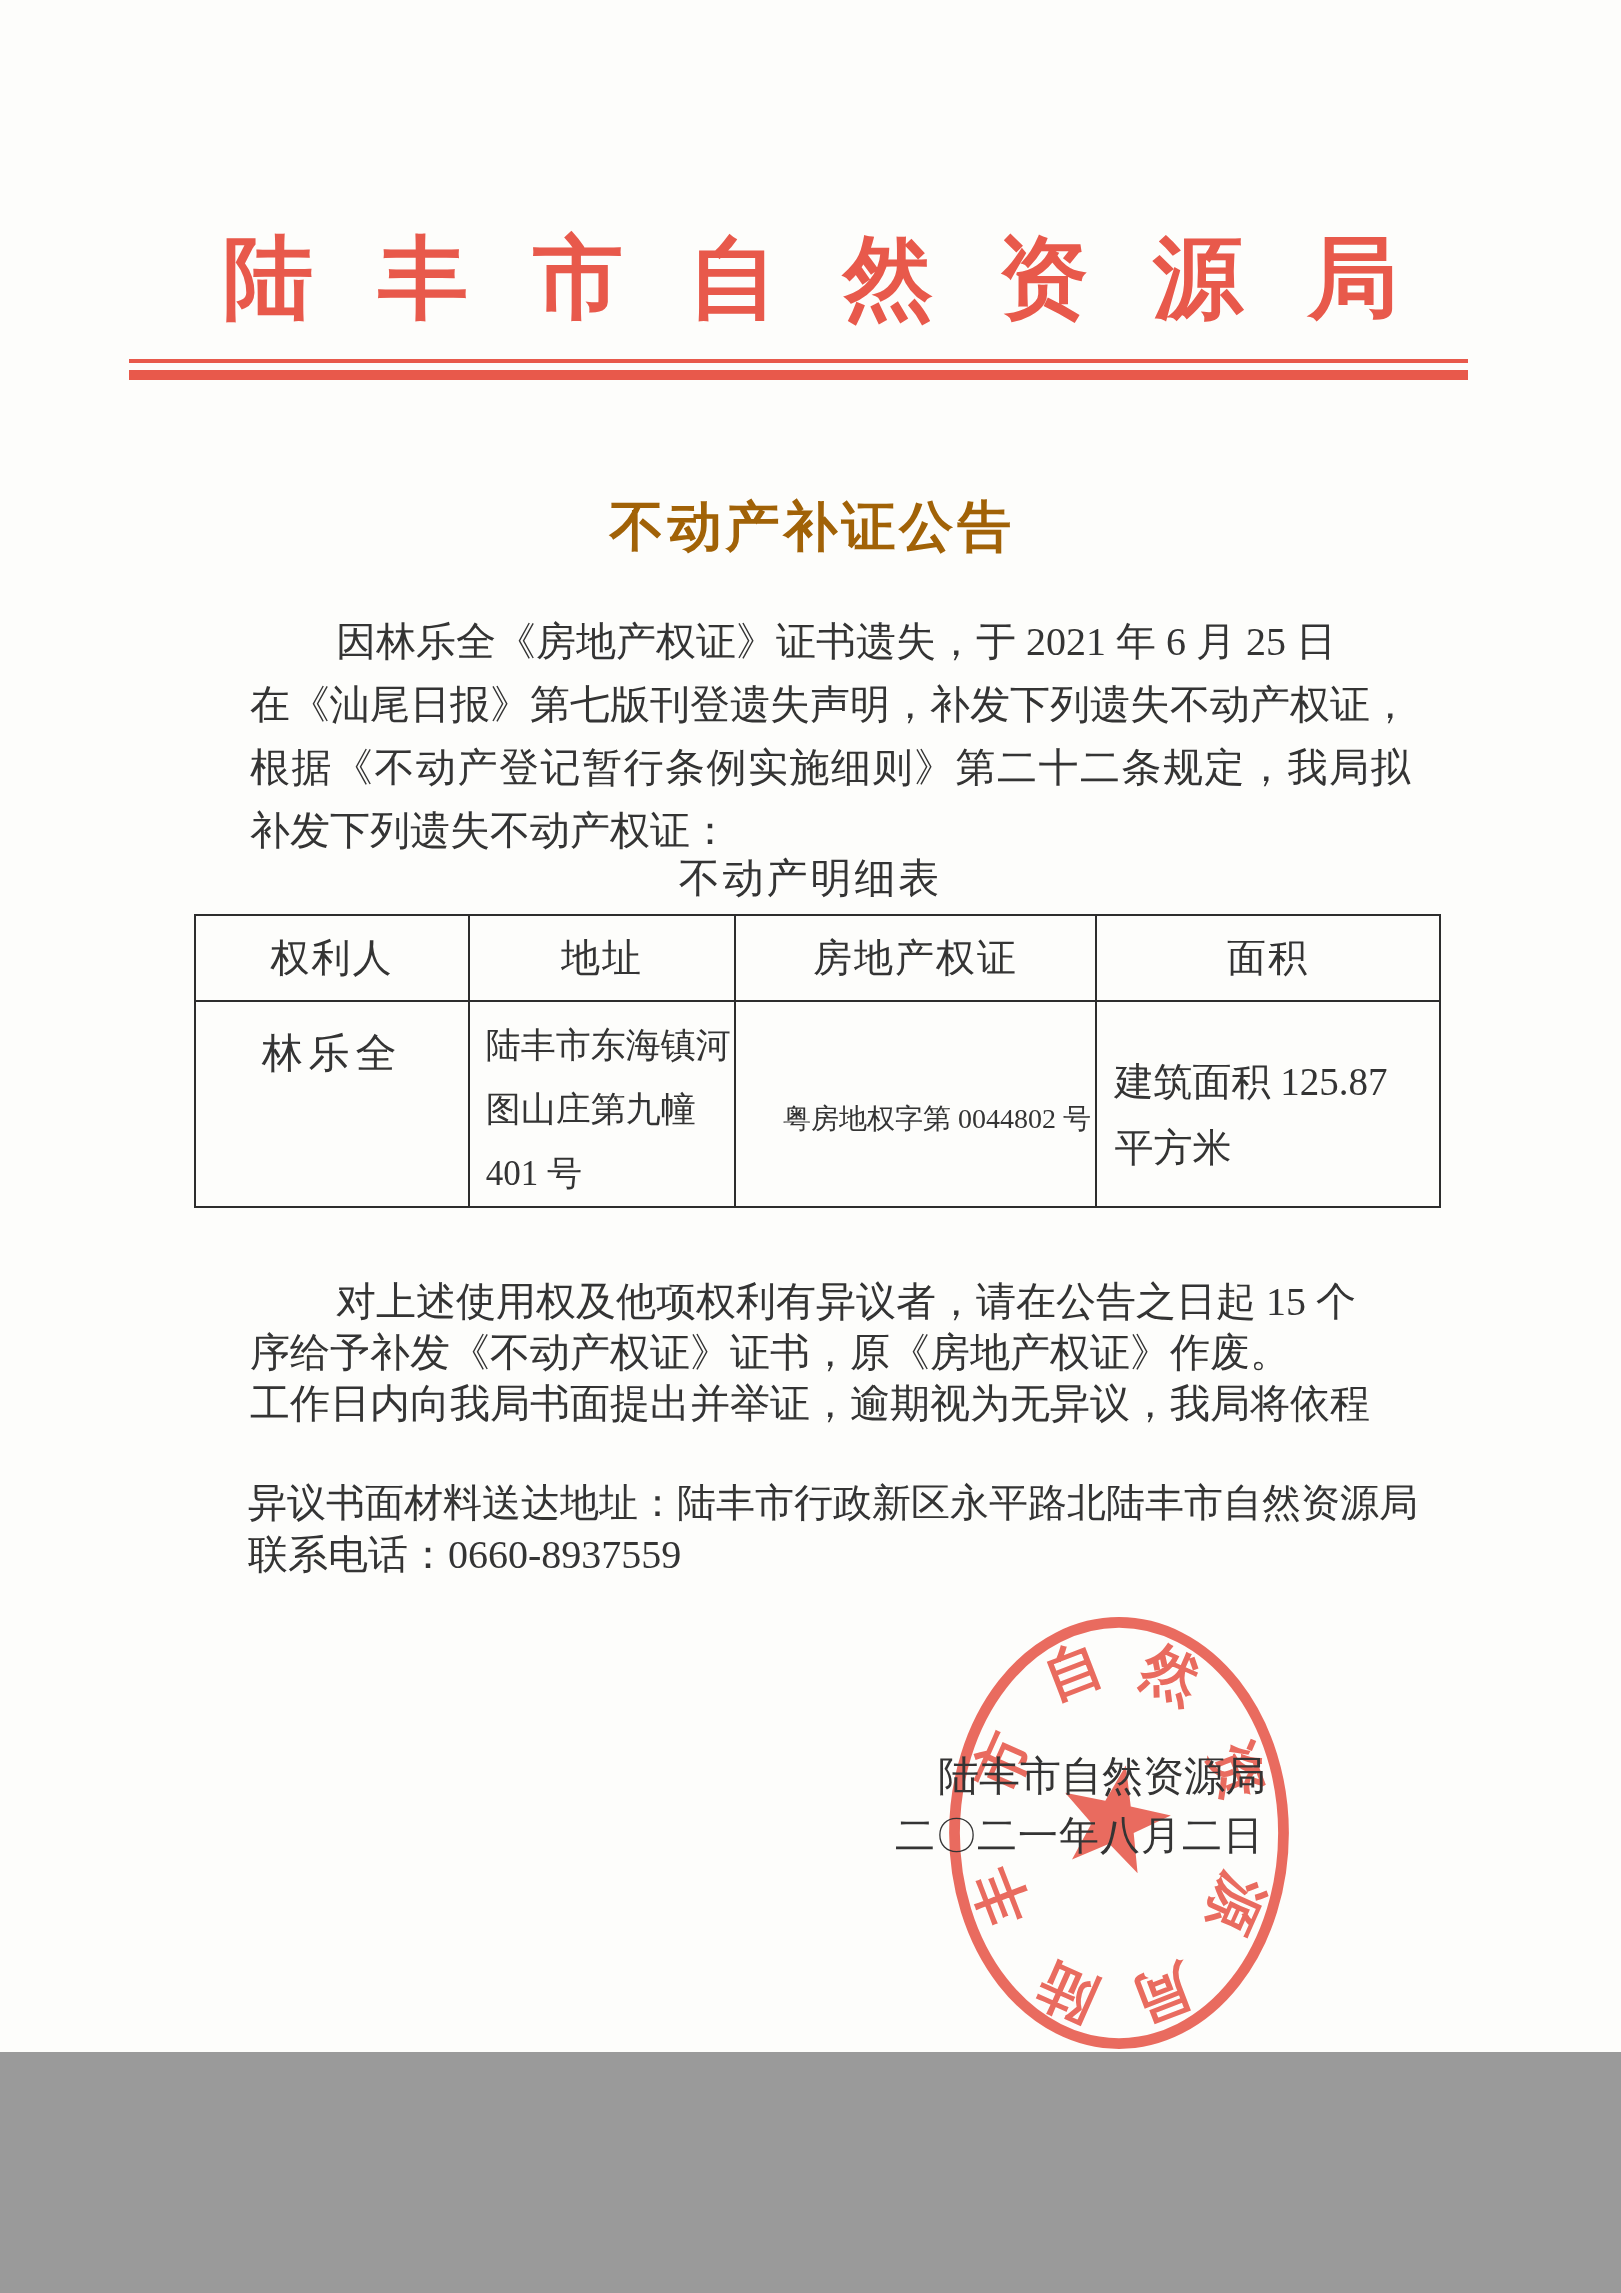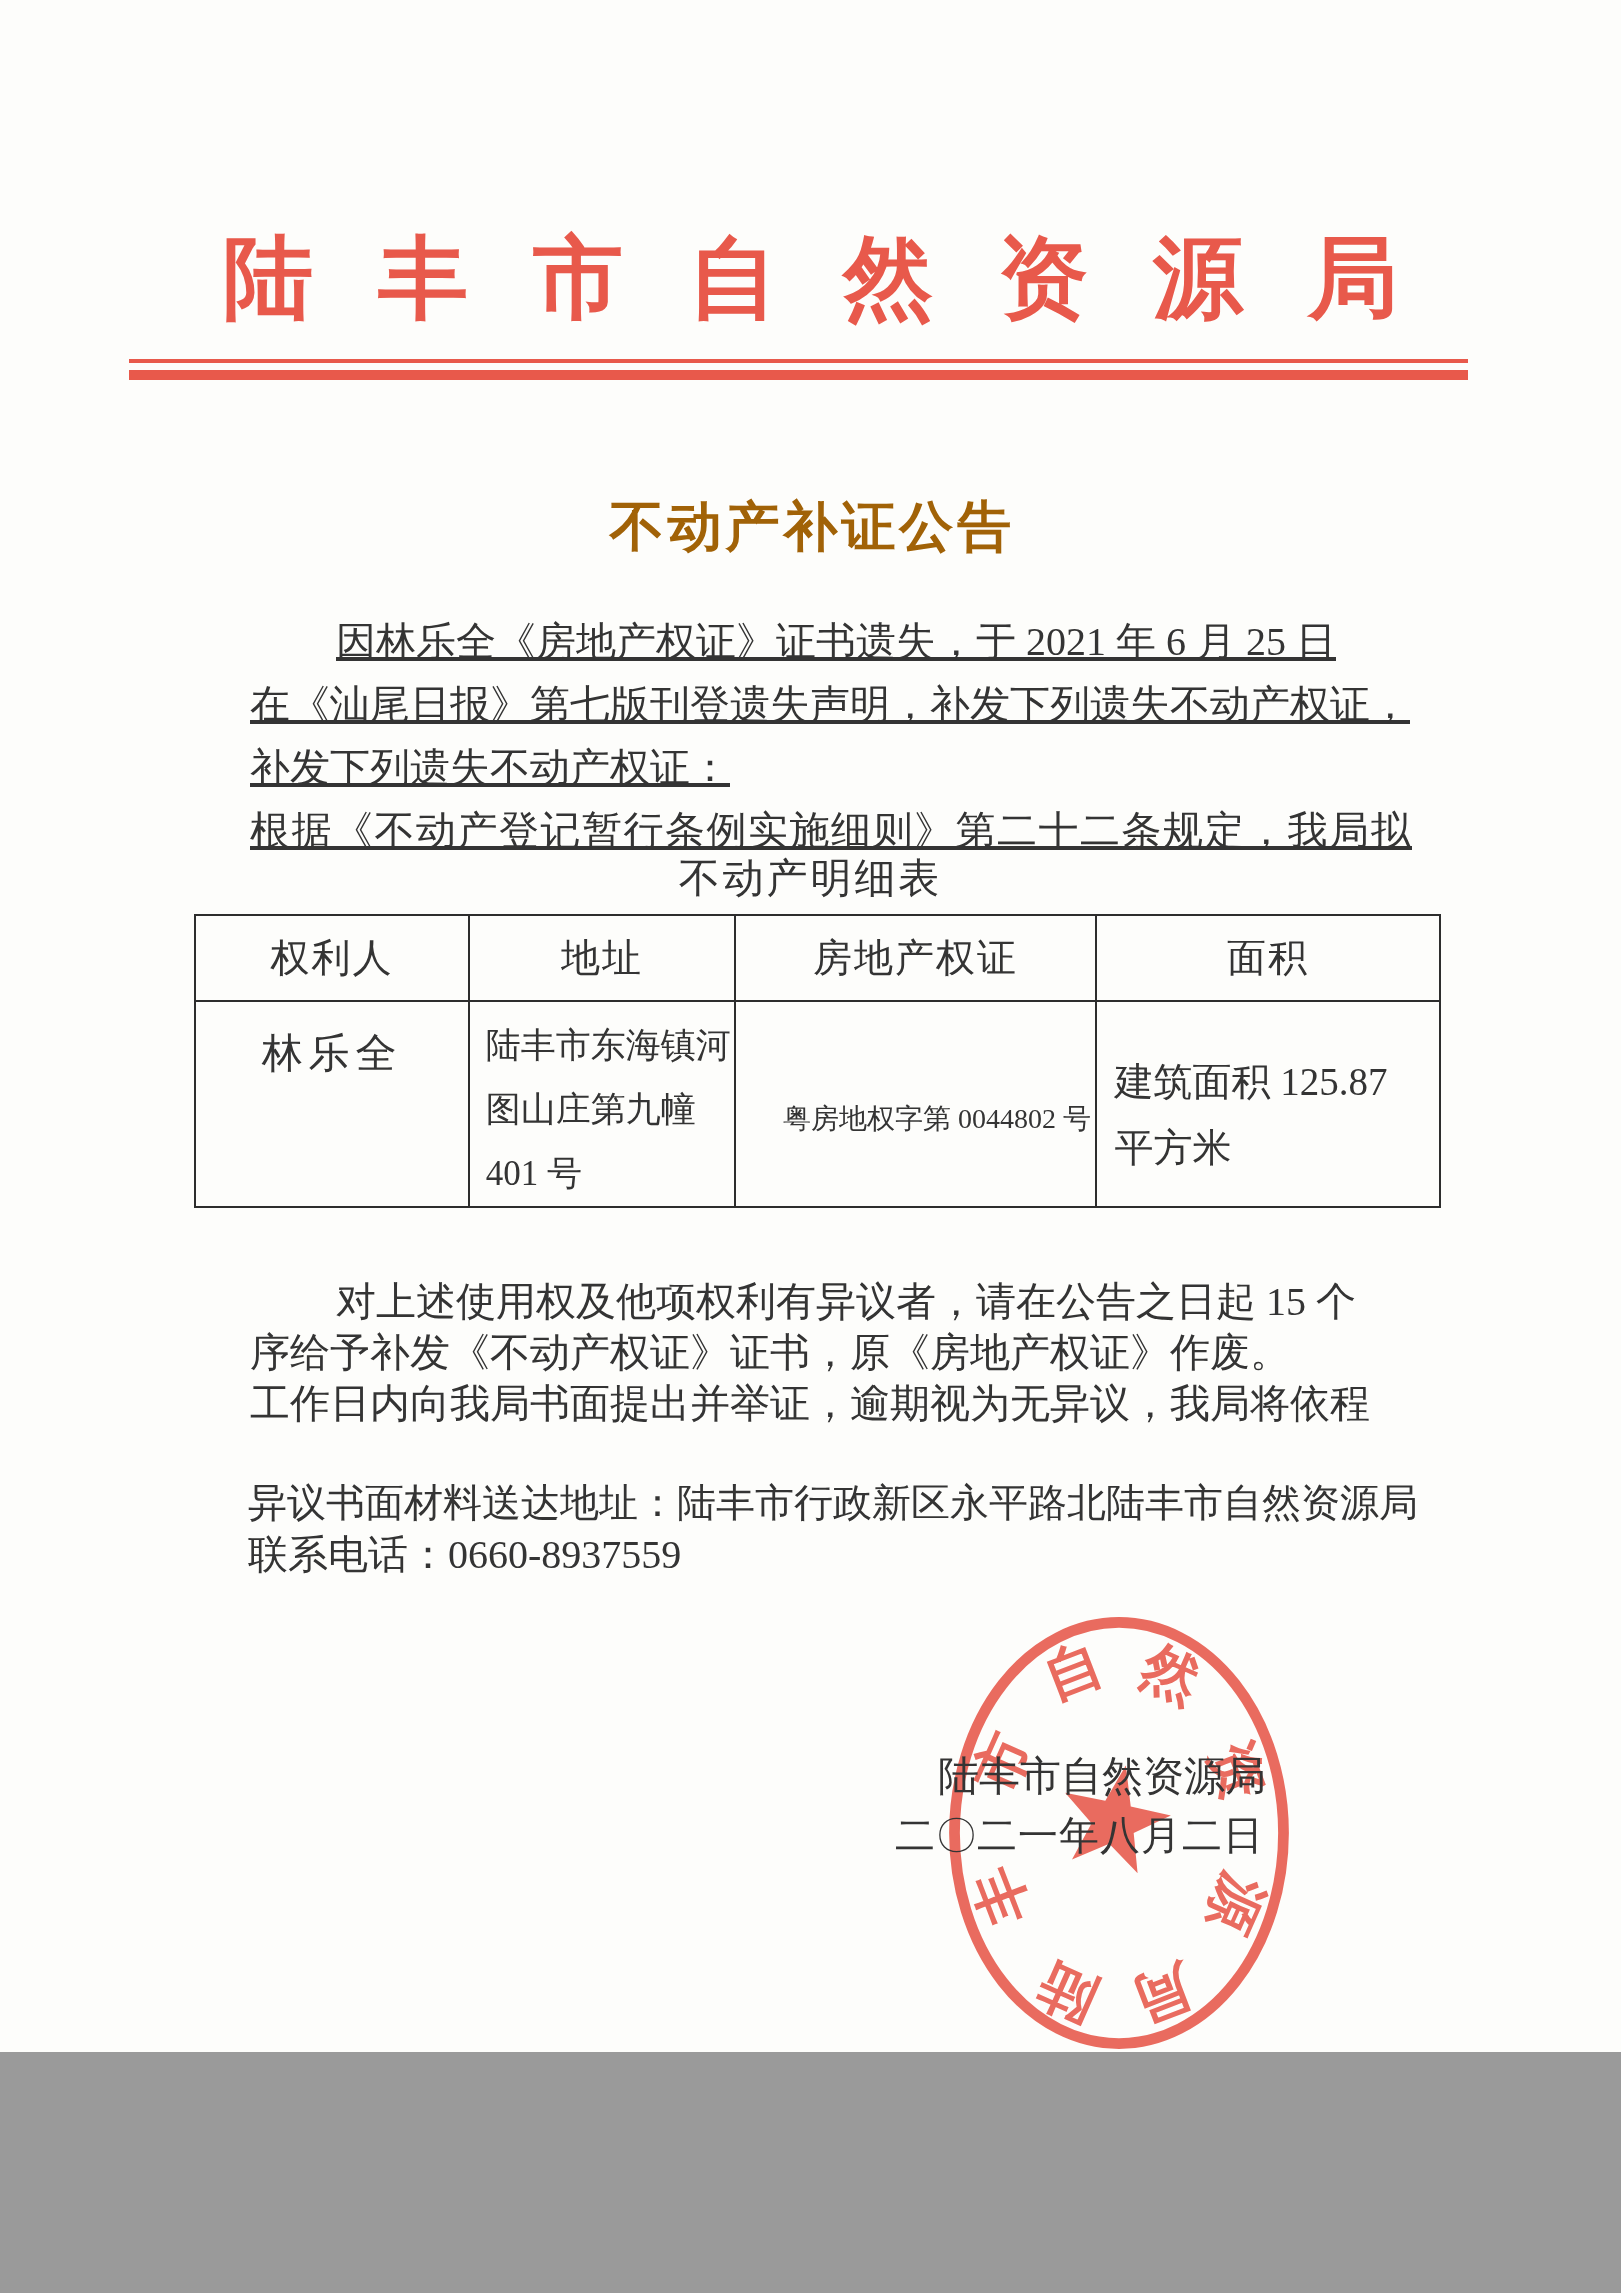--- a/index.html
+++ b/index.html
@@ -28,21 +28,21 @@
   .doc-title{
     position:absolute;top:491px;left:0;right:0;
     text-align:center;
     font-size:54px;font-weight:700;
     letter-spacing:3.9px;text-indent:3.9px;
     color:#a16207;white-space:nowrap;
   }
   
   .para{position:absolute;left:250px;width:1186px;}
   .line{white-space:nowrap;font-size:40px;}
-  .p1{top:610px;line-height:63px;text-decoration:underline;}
+  .p1{top:610px;line-height:63px;}
   .p2{top:1276px;line-height:51px;}
   .p3{top:1477px;line-height:52px;}
   .indent{padding-left:86px;}
   .stretch{letter-spacing:1.5px;}
   .tight{font-size:39px;}
   
   .table-caption{
     position:absolute;top:857px;left:0;right:0;
     text-align:center;font-size:41px;letter-spacing:2.9px;
     line-height:43px;white-space:nowrap;
@@ -83,22 +83,22 @@
 
   <div class="org-header">陆丰市自然资源局</div>
   <div class="rule rule-thin"></div>
   <div class="rule rule-thick"></div>
 
   <div class="doc-title">不动产补证公告</div>
 
   <div class="para p1">
     <div class="line indent">因林乐全《房地产权证》证书遗失，于 2021 年 6 月 25 日</div>
     <div class="line">在《汕尾日报》第七版刊登遗失声明，补发下列遗失不动产权证，</div>
+    <div class="line stretch">根据《不动产登记暂行条例实施细则》第二十二条规定，我局拟</div>
     <div class="line">补发下列遗失不动产权证：</div>
-    <div class="line stretch">根据《不动产登记暂行条例实施细则》第二十二条规定，我局拟</div>
   </div>
 
   <div class="table-caption">不动产明细表</div>
 
   <table class="detail-table">
     <colgroup>
       <col style="width:274px">
         <col style="width:266px">
         <col style="width:361px">
         <col style="width:344px">

